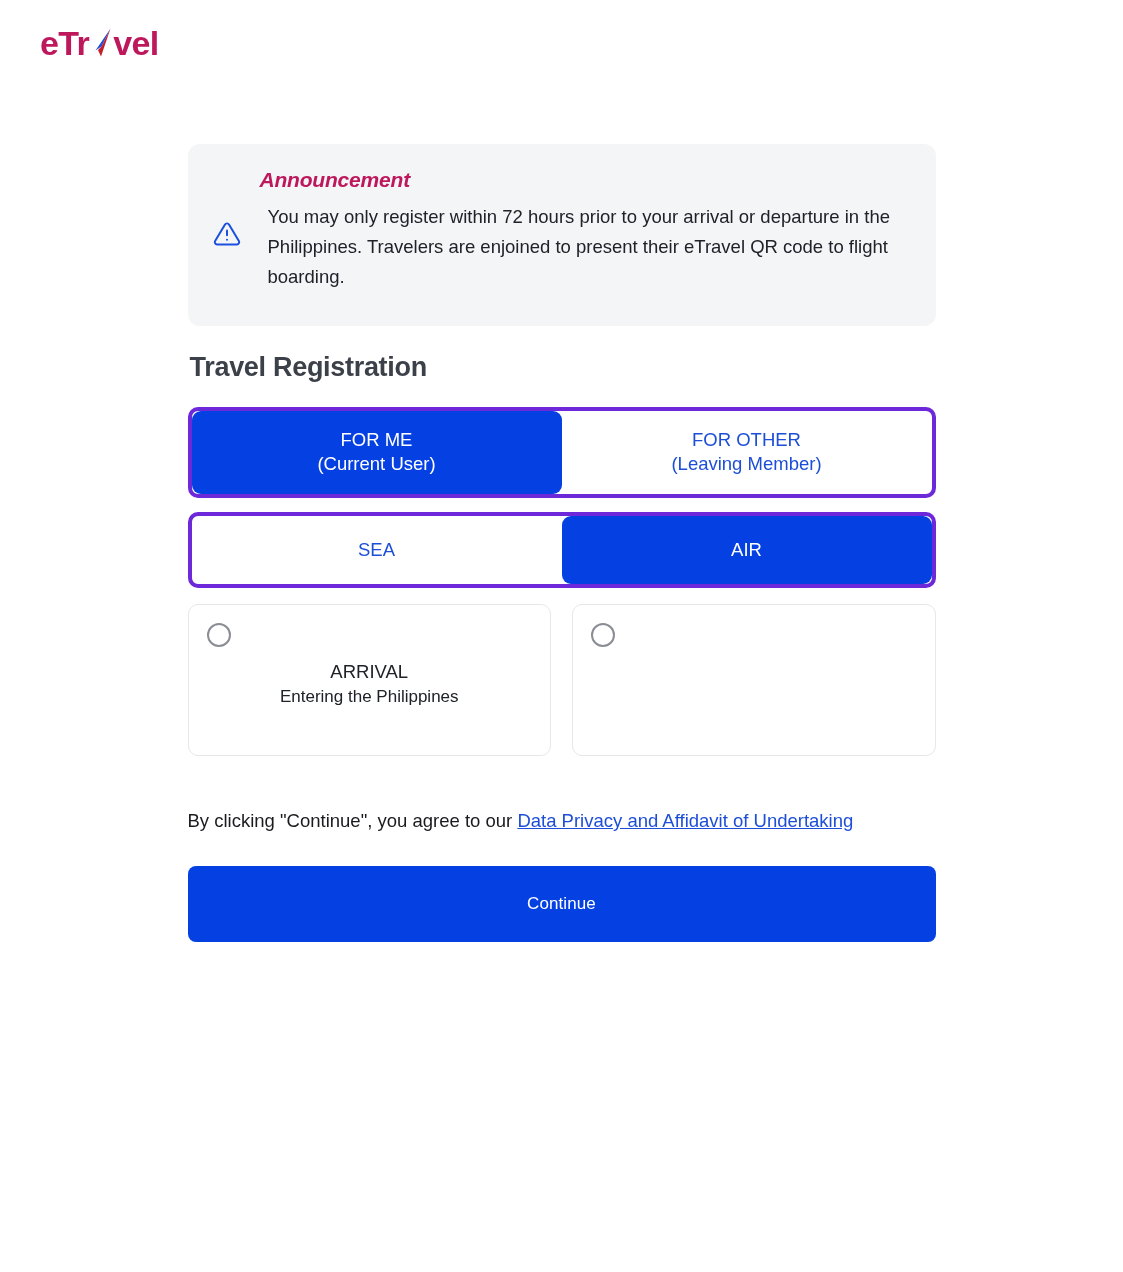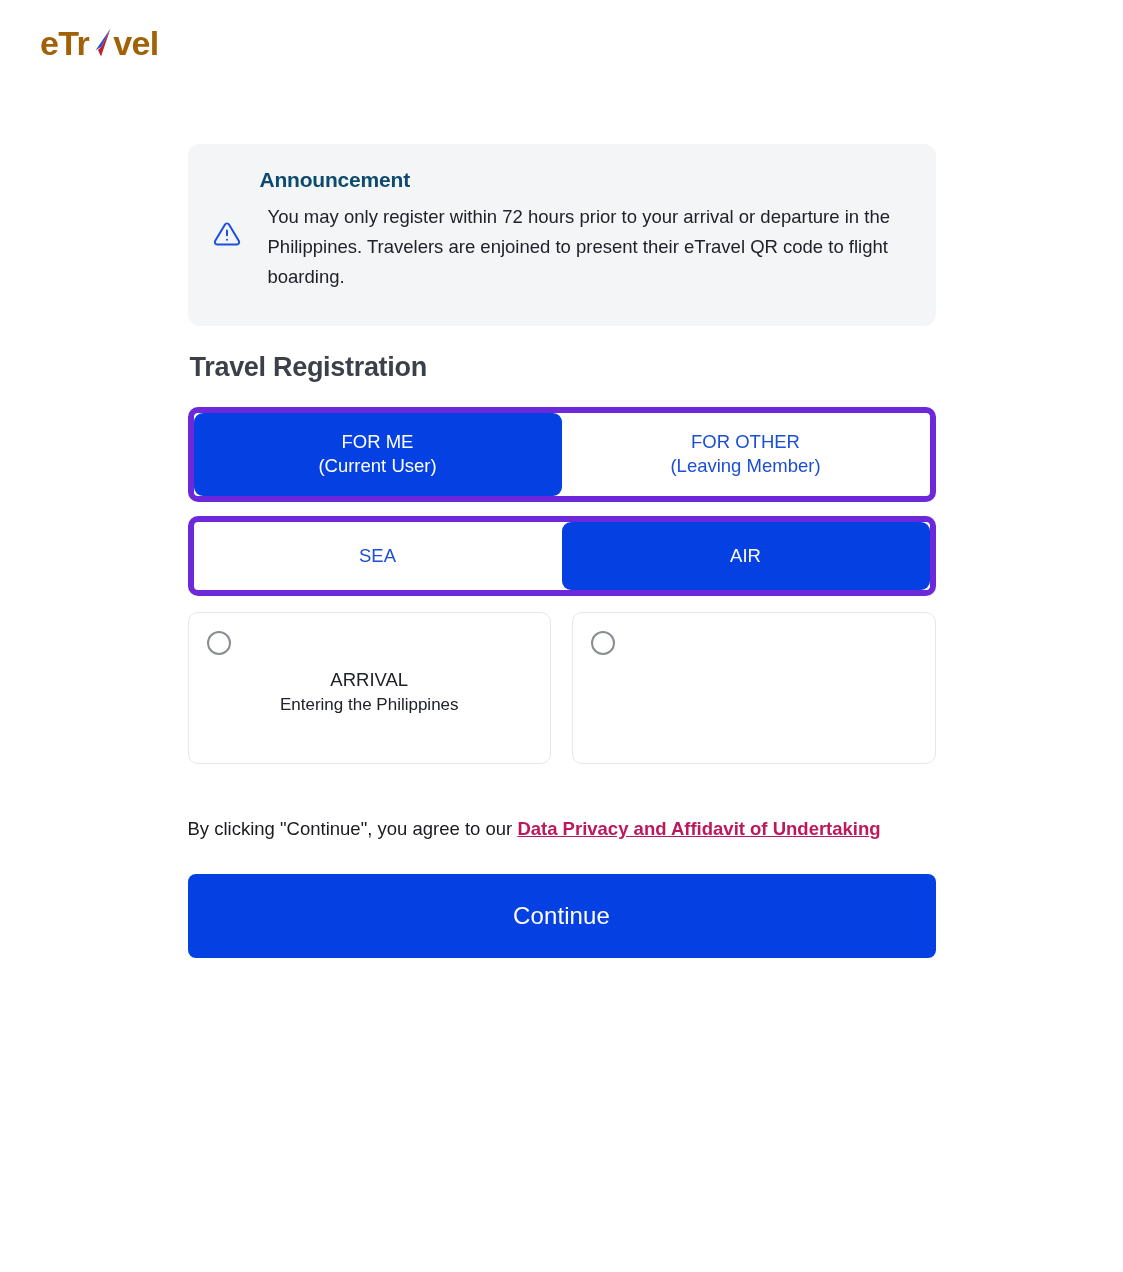--- a/index.html
+++ b/index.html
@@ -19,21 +19,21 @@
   
   .header {
     padding: 26px 0 0 40px;
   }
   .logo {
     display: inline-flex;
     align-items: center;
     font-size: 34px;
     font-weight: 700;
     letter-spacing: -0.6px;
-    color: #a16207;
+    color: #be185d;
     line-height: 1;
     user-select: none;
   }
   .logo .logo-mark {
     display: inline-block;
     width: 26px;
     height: 34px;
     position: relative;
     margin: 0 -1px;
     vertical-align: middle;
@@ -61,23 +61,24 @@
     width: 30px;
     height: 30px;
     display: flex;
     align-items: center;
     justify-content: center;
   }
   .announce-body { flex: 1 1 auto; }
   .announce-title {
     font-size: 21px;
     font-weight: 700;
-    color: #0c4a6e;
+    color: #be185d;
     margin: 0 0 10px 0;
     letter-spacing: -0.2px;
+    font-style: italic;
   }
   .announce-text {
     font-size: 18.5px;
     line-height: 1.62;
     color: #20222a;
     margin: 8px;
   }
 
   
   .section-title {
@@ -86,21 +87,21 @@
     color: #3c4049;
     margin: 26px 0 24px 2px;
     letter-spacing: -0.3px;
   }
 
   
   .segmented {
     display: flex;
     width: 100%;
     background: #ffffff;
-    border: 6px solid #6d28d9;
+    border: 4px solid #6d28d9;
     border-radius: 10px;
     overflow: hidden;
     margin-bottom: 14px;
     box-shadow: 0 0 0 1px rgba(0,0,0,0.005);
   }
   .seg-btn {
     flex: 1 1 50%;
     border: none;
     background: transparent;
     font-family: inherit;
@@ -162,37 +163,36 @@
 
   
   .consent {
     margin-top: 52px;
     font-size: 18.5px;
     line-height: 1.42;
     color: #1b1b1f;
     max-width: 700px;
   }
   .consent a {
-    color: #be185d;
+    color: #1d4ed8;
     text-decoration: underline;
     cursor: pointer;
-    font-weight: bold;
   }
 
   
   .continue-btn {
     display: block;
     width: 100%;
     margin-top: 32px;
     background: #0540e3;
     color: #ffffff;
     border: none;
     border-radius: 8px;
     font-family: inherit;
-    font-size: 24px;
+    font-size: 17px;
     padding: 28px 0;
     cursor: pointer;
     letter-spacing: 0.1px;
   }
 </style>
 </head>
 <body>
 
 <div class="header">
   <div class="logo">

